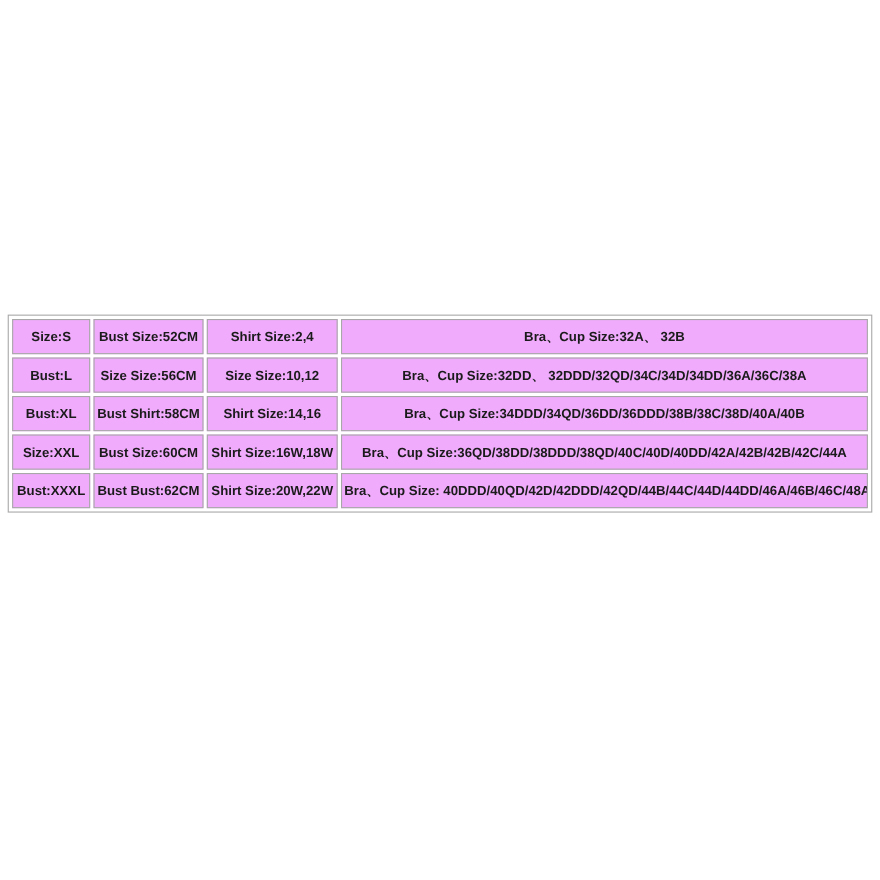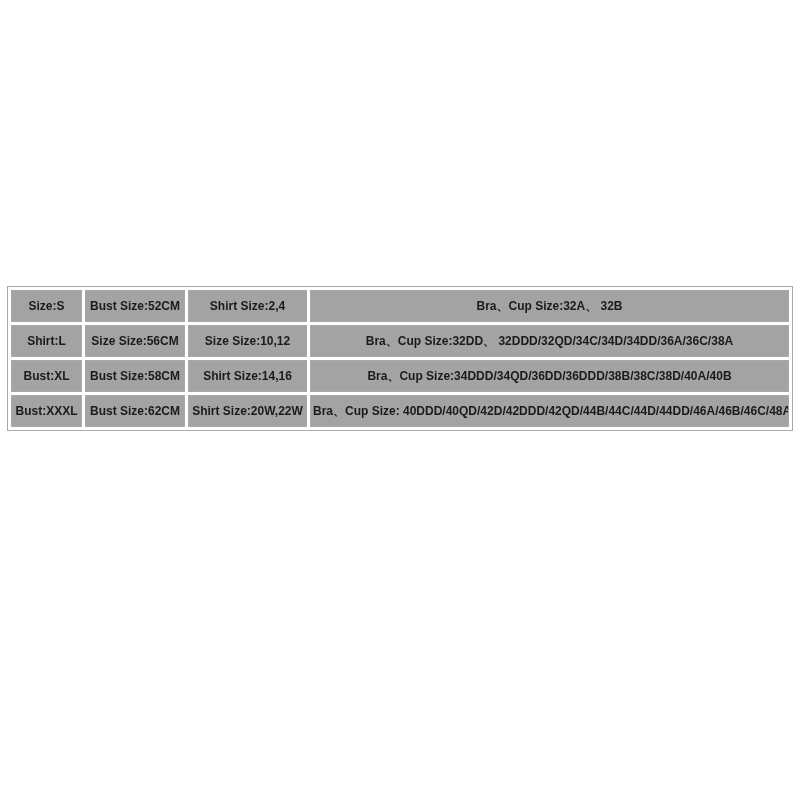--- a/index.html
+++ b/index.html
@@ -28,21 +28,21 @@
   }
   table.size-chart col.c1 { width: 71px; }
   table.size-chart col.c2 { width: 100px; }
   table.size-chart col.c3 { width: 119px; }
   table.size-chart col.c4 { width: auto; }
   table.size-chart td {
     box-sizing: border-box;
     height: 32px;
     padding: 0 2px;
     border: 1px solid #a8a8a8;
-    background: #a3a3a3;
+    background: #f0abfc;
     text-align: center;
     vertical-align: middle;
     font-size: 12px;
     font-weight: bold;
     color: #1b1b1b;
     white-space: nowrap;
     overflow: hidden;
   }
 </style>
 </head>
@@ -57,32 +57,38 @@
         <col class="c4">
     </colgroup>
     <tbody>
       <tr>
         <td>Size:S</td>
         <td>Bust Size:52CM</td>
         <td>Shirt Size:2,4</td>
         <td>Bra、Cup Size:32A、 32B</td>
       </tr>
       <tr>
-        <td>Shirt:L</td>
+        <td>Bust:L</td>
         <td>Size Size:56CM</td>
         <td>Size Size:10,12</td>
         <td>Bra、Cup Size:32DD、 32DDD/32QD/34C/34D/34DD/36A/36C/38A</td>
       </tr>
       <tr>
         <td>Bust:XL</td>
-        <td>Bust Size:58CM</td>
+        <td>Bust Shirt:58CM</td>
         <td>Shirt Size:14,16</td>
         <td>Bra、Cup Size:34DDD/34QD/36DD/36DDD/38B/38C/38D/40A/40B</td>
       </tr>
       <tr>
+        <td>Size:XXL</td>
+        <td>Bust Size:60CM</td>
+        <td>Shirt Size:16W,18W</td>
+        <td>Bra、Cup Size:36QD/38DD/38DDD/38QD/40C/40D/40DD/42A/42B/42B/42C/44A</td>
+      </tr>
+      <tr>
         <td>Bust:XXXL</td>
-        <td>Bust Size:62CM</td>
+        <td>Bust Bust:62CM</td>
         <td>Shirt Size:20W,22W</td>
         <td>Bra、Cup Size: 40DDD/40QD/42D/42DDD/42QD/44B/44C/44D/44DD/46A/46B/46C/48A</td>
       </tr>
     </tbody>
   </table>
 </div>
 
 </body></html>

